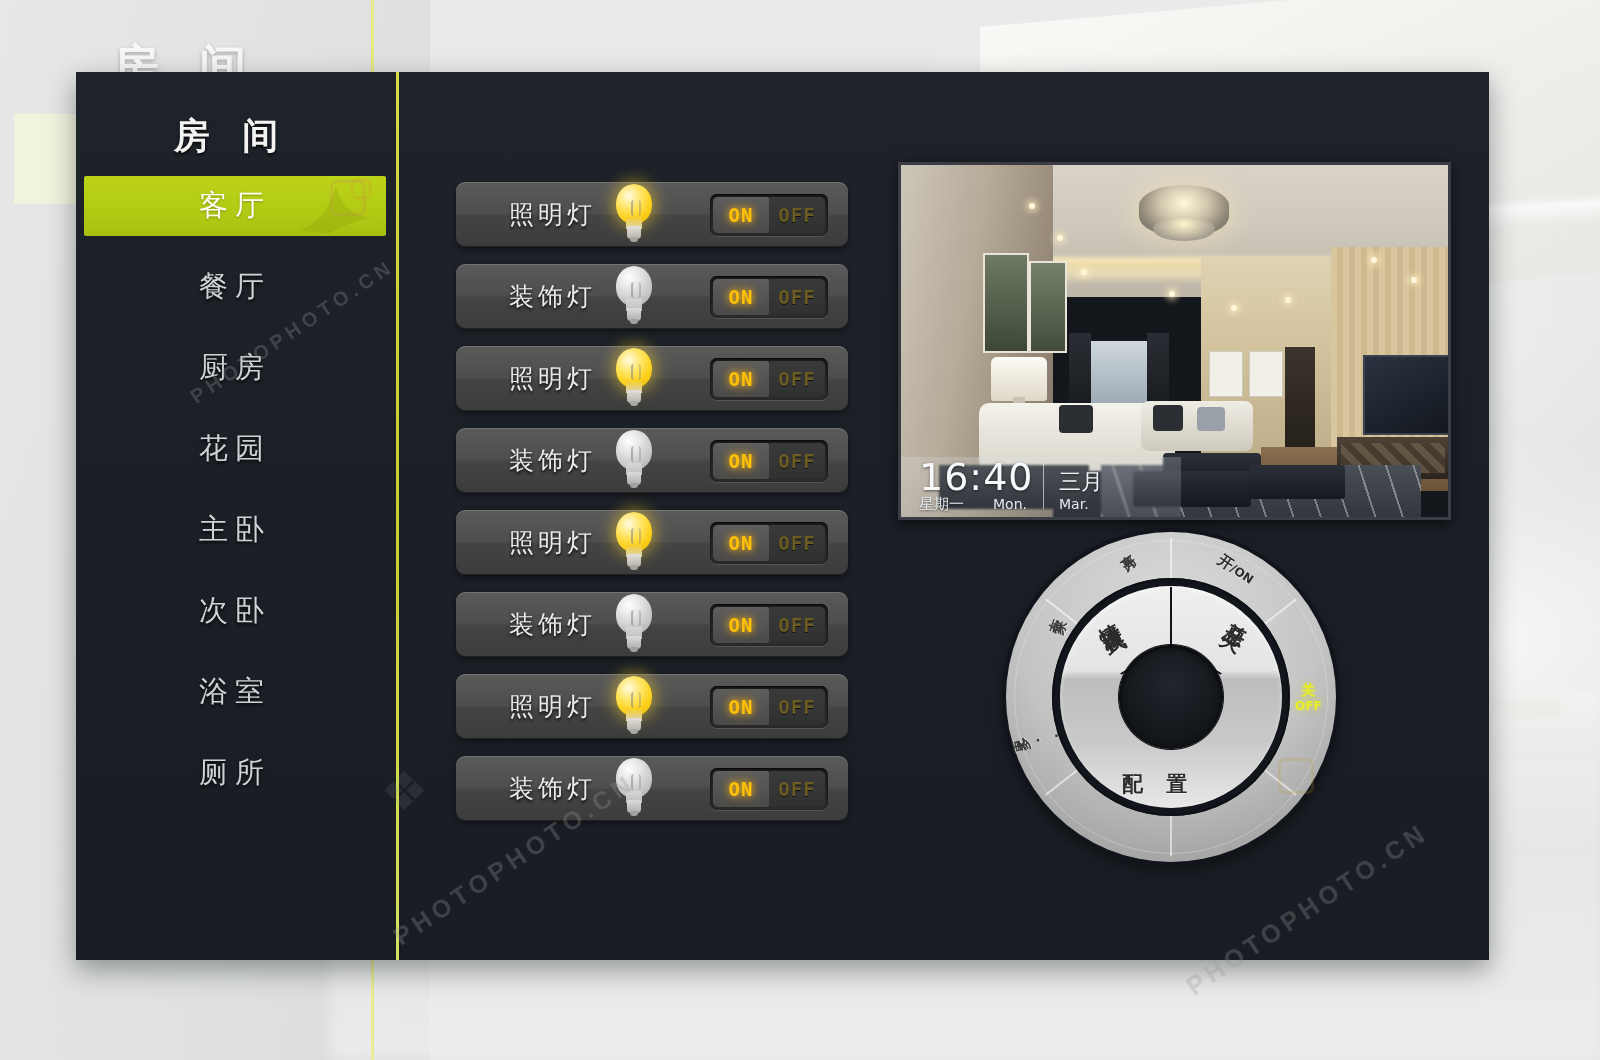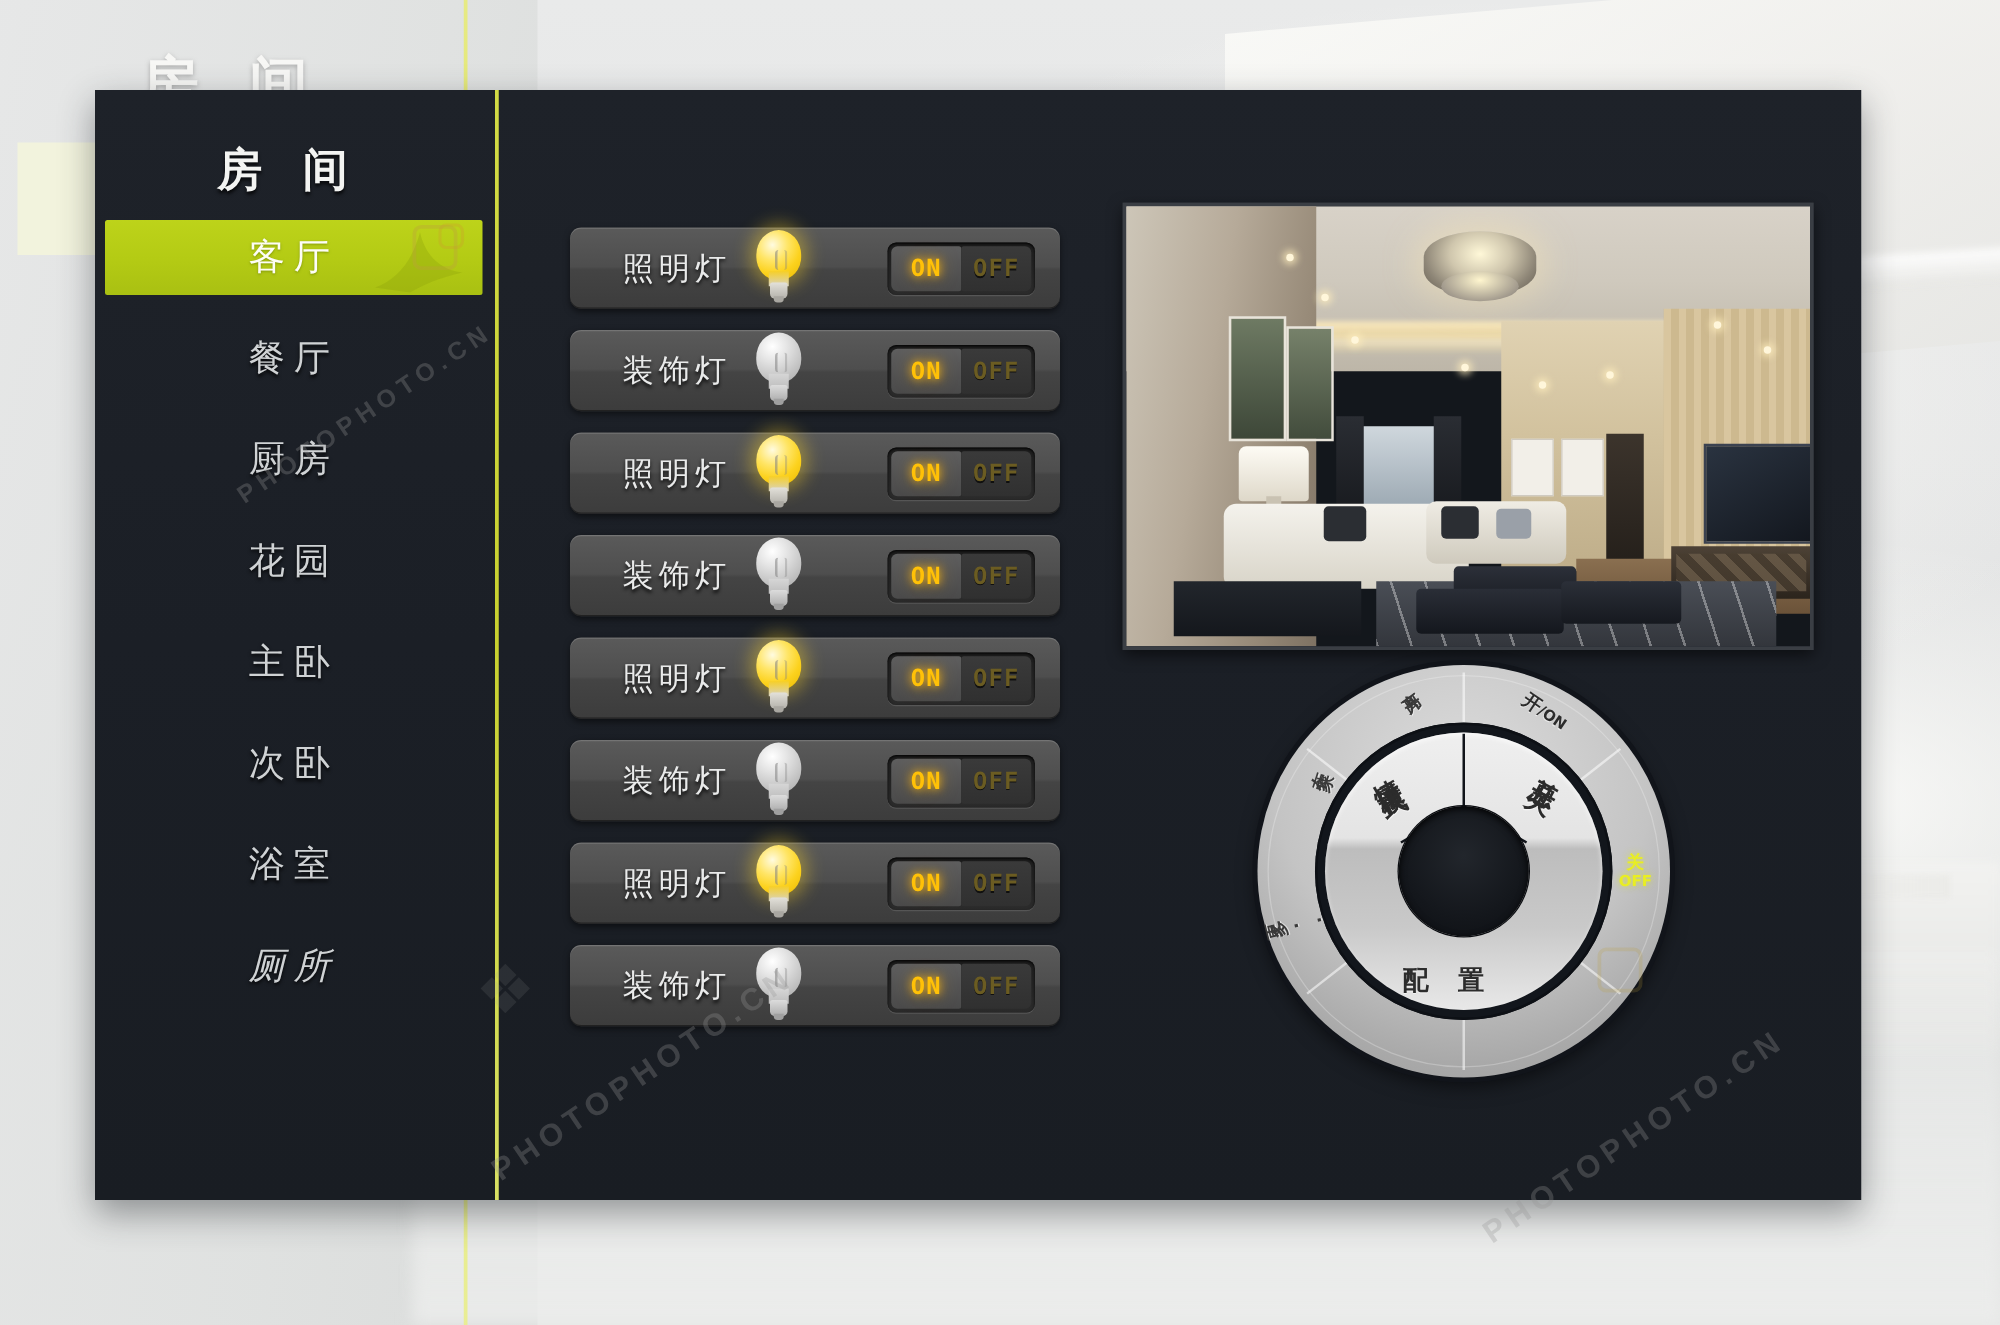--- a/index.html
+++ b/index.html
@@ -73,21 +73,21 @@
     opacity:.45;pointer-events:none;}
 
   
   #lights{position:absolute;left:380px;top:110px;width:392px;}
   .light-row{position:relative;height:65px;margin-bottom:17px;
     border-radius:9px;
     background:linear-gradient(180deg,#5a5a5a 0%,#4e4e4e 48%,#444444 52%,#3c3c3c 100%);
     box-shadow:inset 0 1px 0 rgba(255,255,255,.16),
                inset 0 -1px 0 rgba(0,0,0,.45),
                0 2px 5px rgba(0,0,0,.5);
-    display:flex;align-items:center;cursor:pointer;}
+    display:flex;align-items:center;cursor:pointer;padding-left:11px;}
   .light-label{margin-left:42px;font-size:25px;letter-spacing:4px;color:#e9eaea;
     font-family:"DejaVu Sans","Liberation Sans",sans-serif;
     text-shadow:0 2px 3px rgba(0,0,0,.85);white-space:nowrap;}
 
   
   .bulb{position:relative;width:48px;height:62px;margin-left:14px;flex:0 0 48px;}
   .bulb .glass{position:absolute;left:6px;top:0;width:36px;height:40px;border-radius:50% 50% 46% 46%;}
   .bulb .neck{position:absolute;left:16px;top:33px;width:16px;height:12px;}
   .bulb .base{position:absolute;left:17px;top:42px;width:14px;height:13px;border-radius:2px 2px 4px 4px;}
   .bulb .tip{position:absolute;left:20px;top:53px;width:8px;height:5px;border-radius:0 0 3px 3px;}
@@ -287,21 +287,21 @@
         </div>
         <div class="side-item" style="top: 428px;">
           <span>主卧</span>
         </div>
         <div class="side-item" style="top: 509px;">
           <span>次卧</span>
         </div>
         <div class="side-item" style="top: 590px;">
           <span>浴室</span>
         </div>
-        <div class="side-item" style="top: 671px; font-style: italic;">
+        <div class="side-item" style="top: 671px;">
           <span>厕所</span>
         </div>
       </div>
   </div>
 
   <div id="lights">
       <div class="light-row">
         <div class="light-label">照明灯</div>
         <div class="bulb on">
           <div class="glass"></div>
@@ -451,20 +451,30 @@
     <div class="ph ph-tbl"></div>
     <div class="ph-spot" style="left:128px;top:38px;"></div>
     <div class="ph-spot" style="left:156px;top:70px;"></div>
     <div class="ph-spot" style="left:180px;top:104px;"></div>
     <div class="ph-spot" style="left:268px;top:126px;"></div>
     <div class="ph-spot" style="left:330px;top:140px;"></div>
     <div class="ph-spot" style="left:384px;top:132px;"></div>
     <div class="ph-spot" style="left:470px;top:92px;"></div>
     <div class="ph-spot" style="left:510px;top:112px;"></div>
 
+    <div class="clock">
+      <div class="clock-row">
+        <div class="clock-time">16:40</div>
+        <div class="clock-day">星期一</div>
+        <div class="clock-dayen">Mon.</div>
+        <div class="clock-sep"></div>
+        <div class="clock-mon">三月</div>
+        <div class="clock-monen">Mar.</div>
+      </div>
+    </div>
   </div>
 
   <div id="dial">
     <div class="dial-outer"></div>
     <div class="dial-outer-inner-edge"></div>
 
     <div class="osep" style="transform:rotate(0deg);"></div>
     <div class="osep" style="transform:rotate(180deg);"></div>
     <div class="osep" style="transform:rotate(-52deg);"></div>
     <div class="osep" style="transform:rotate(-128deg);"></div>

